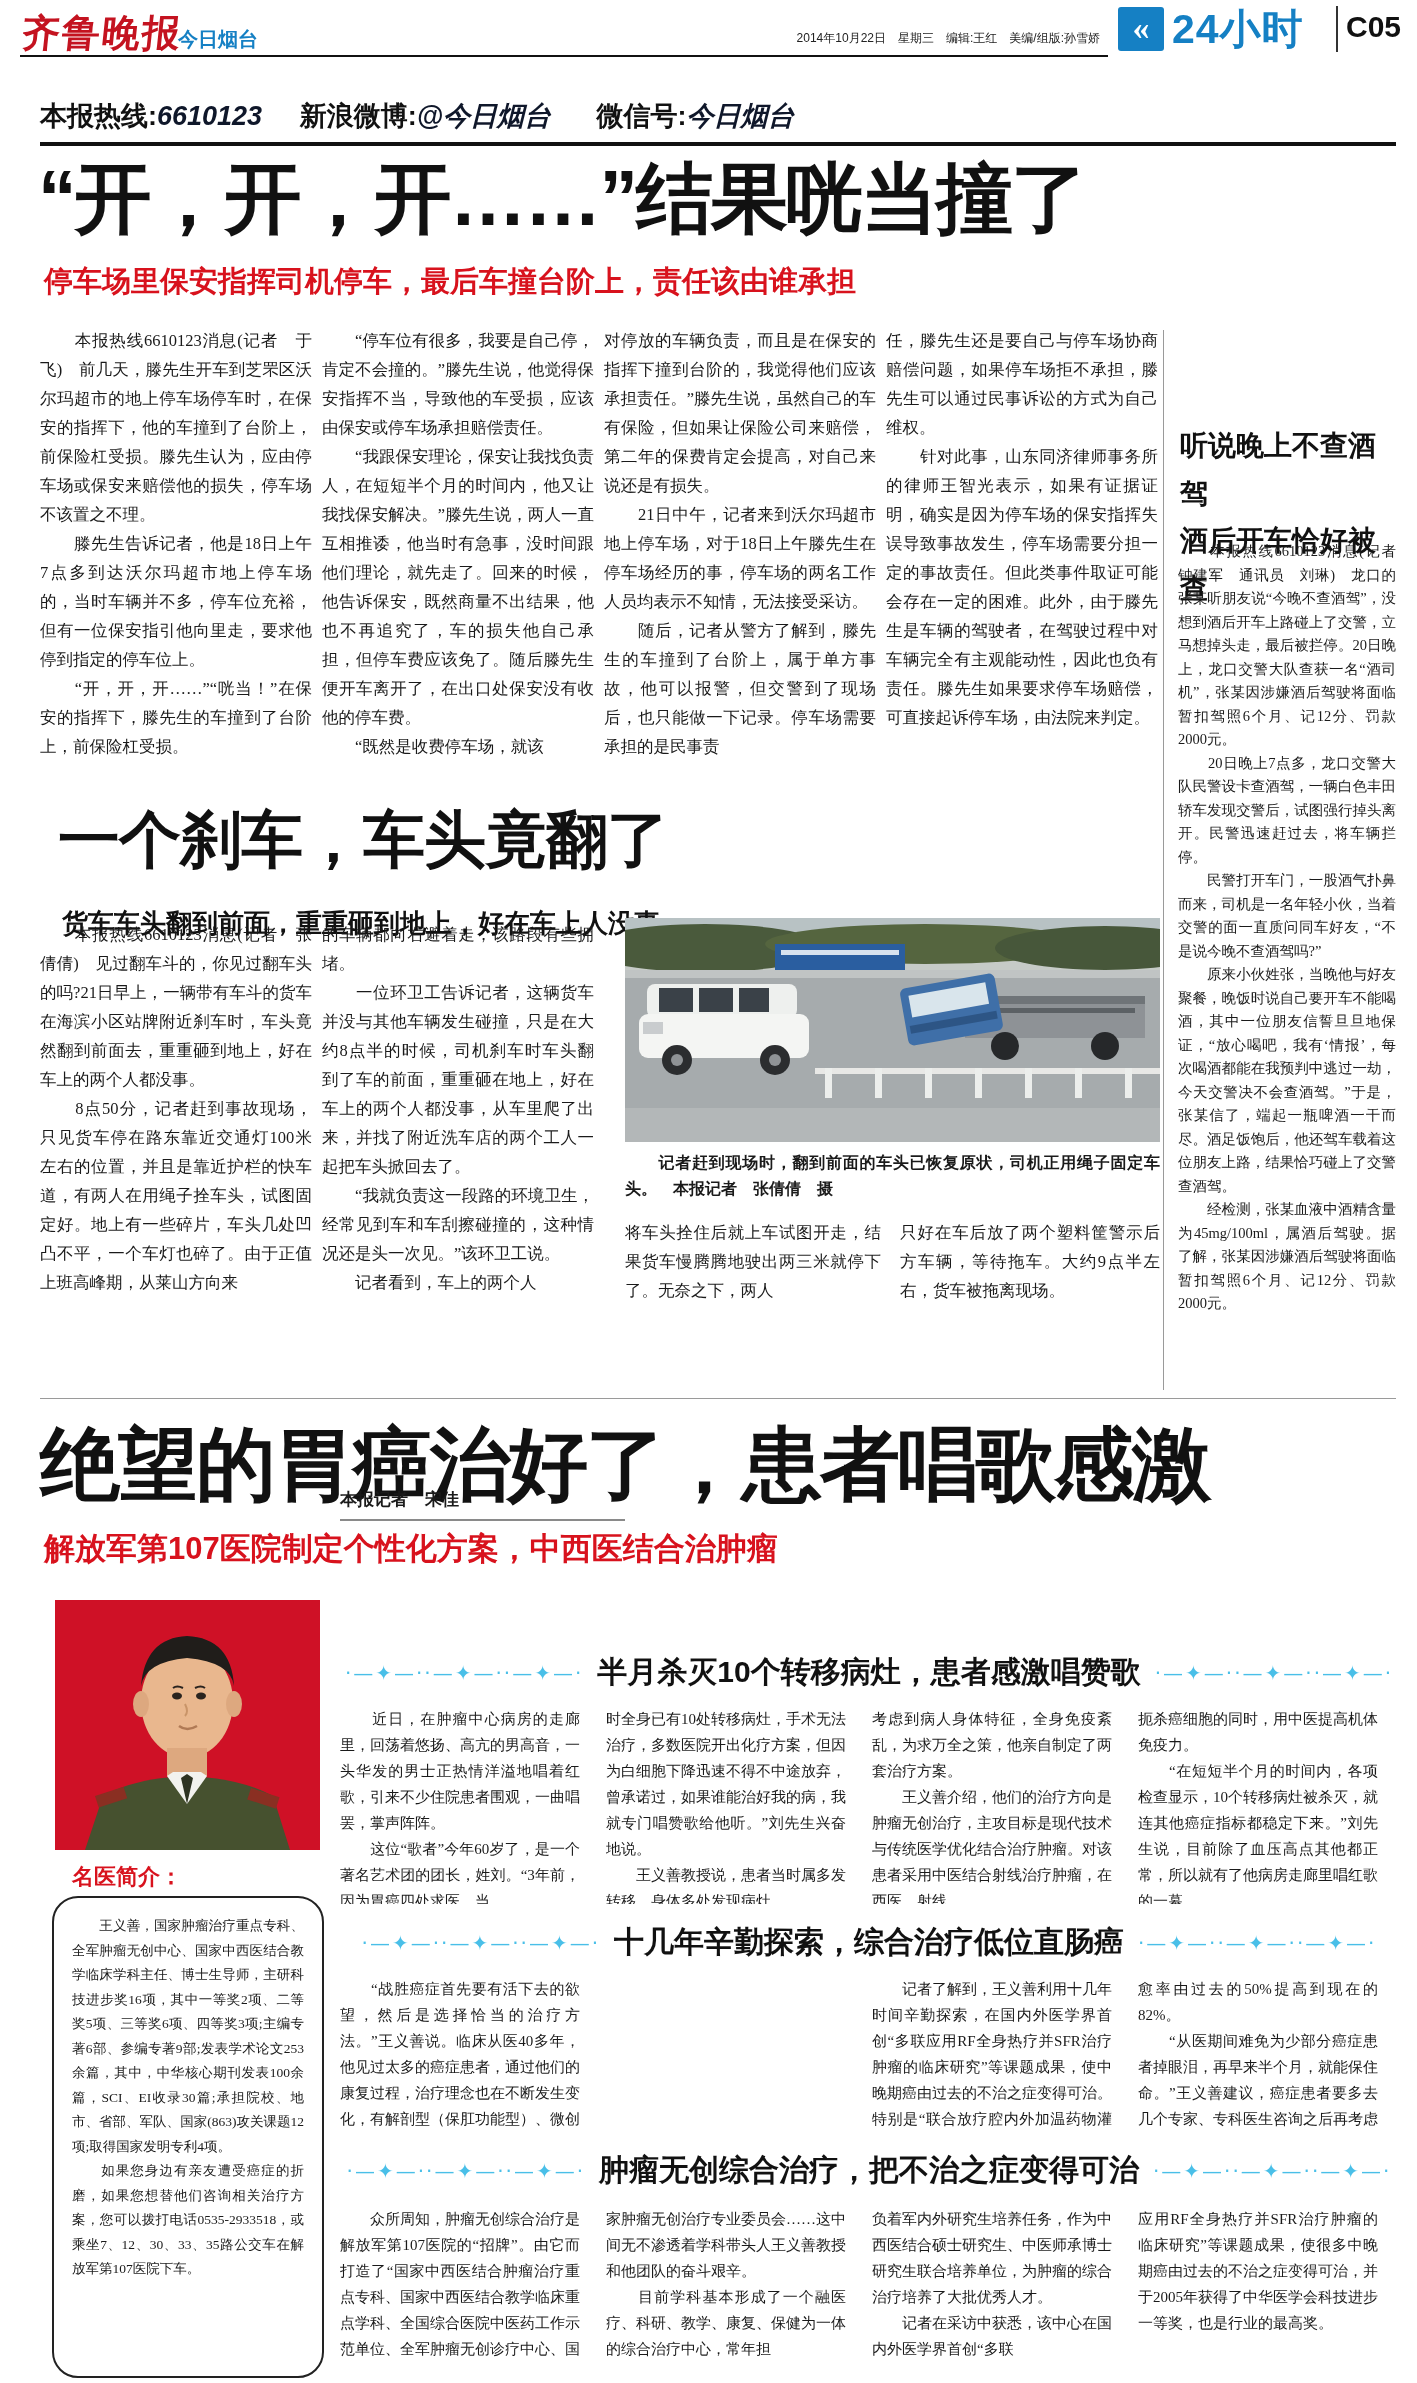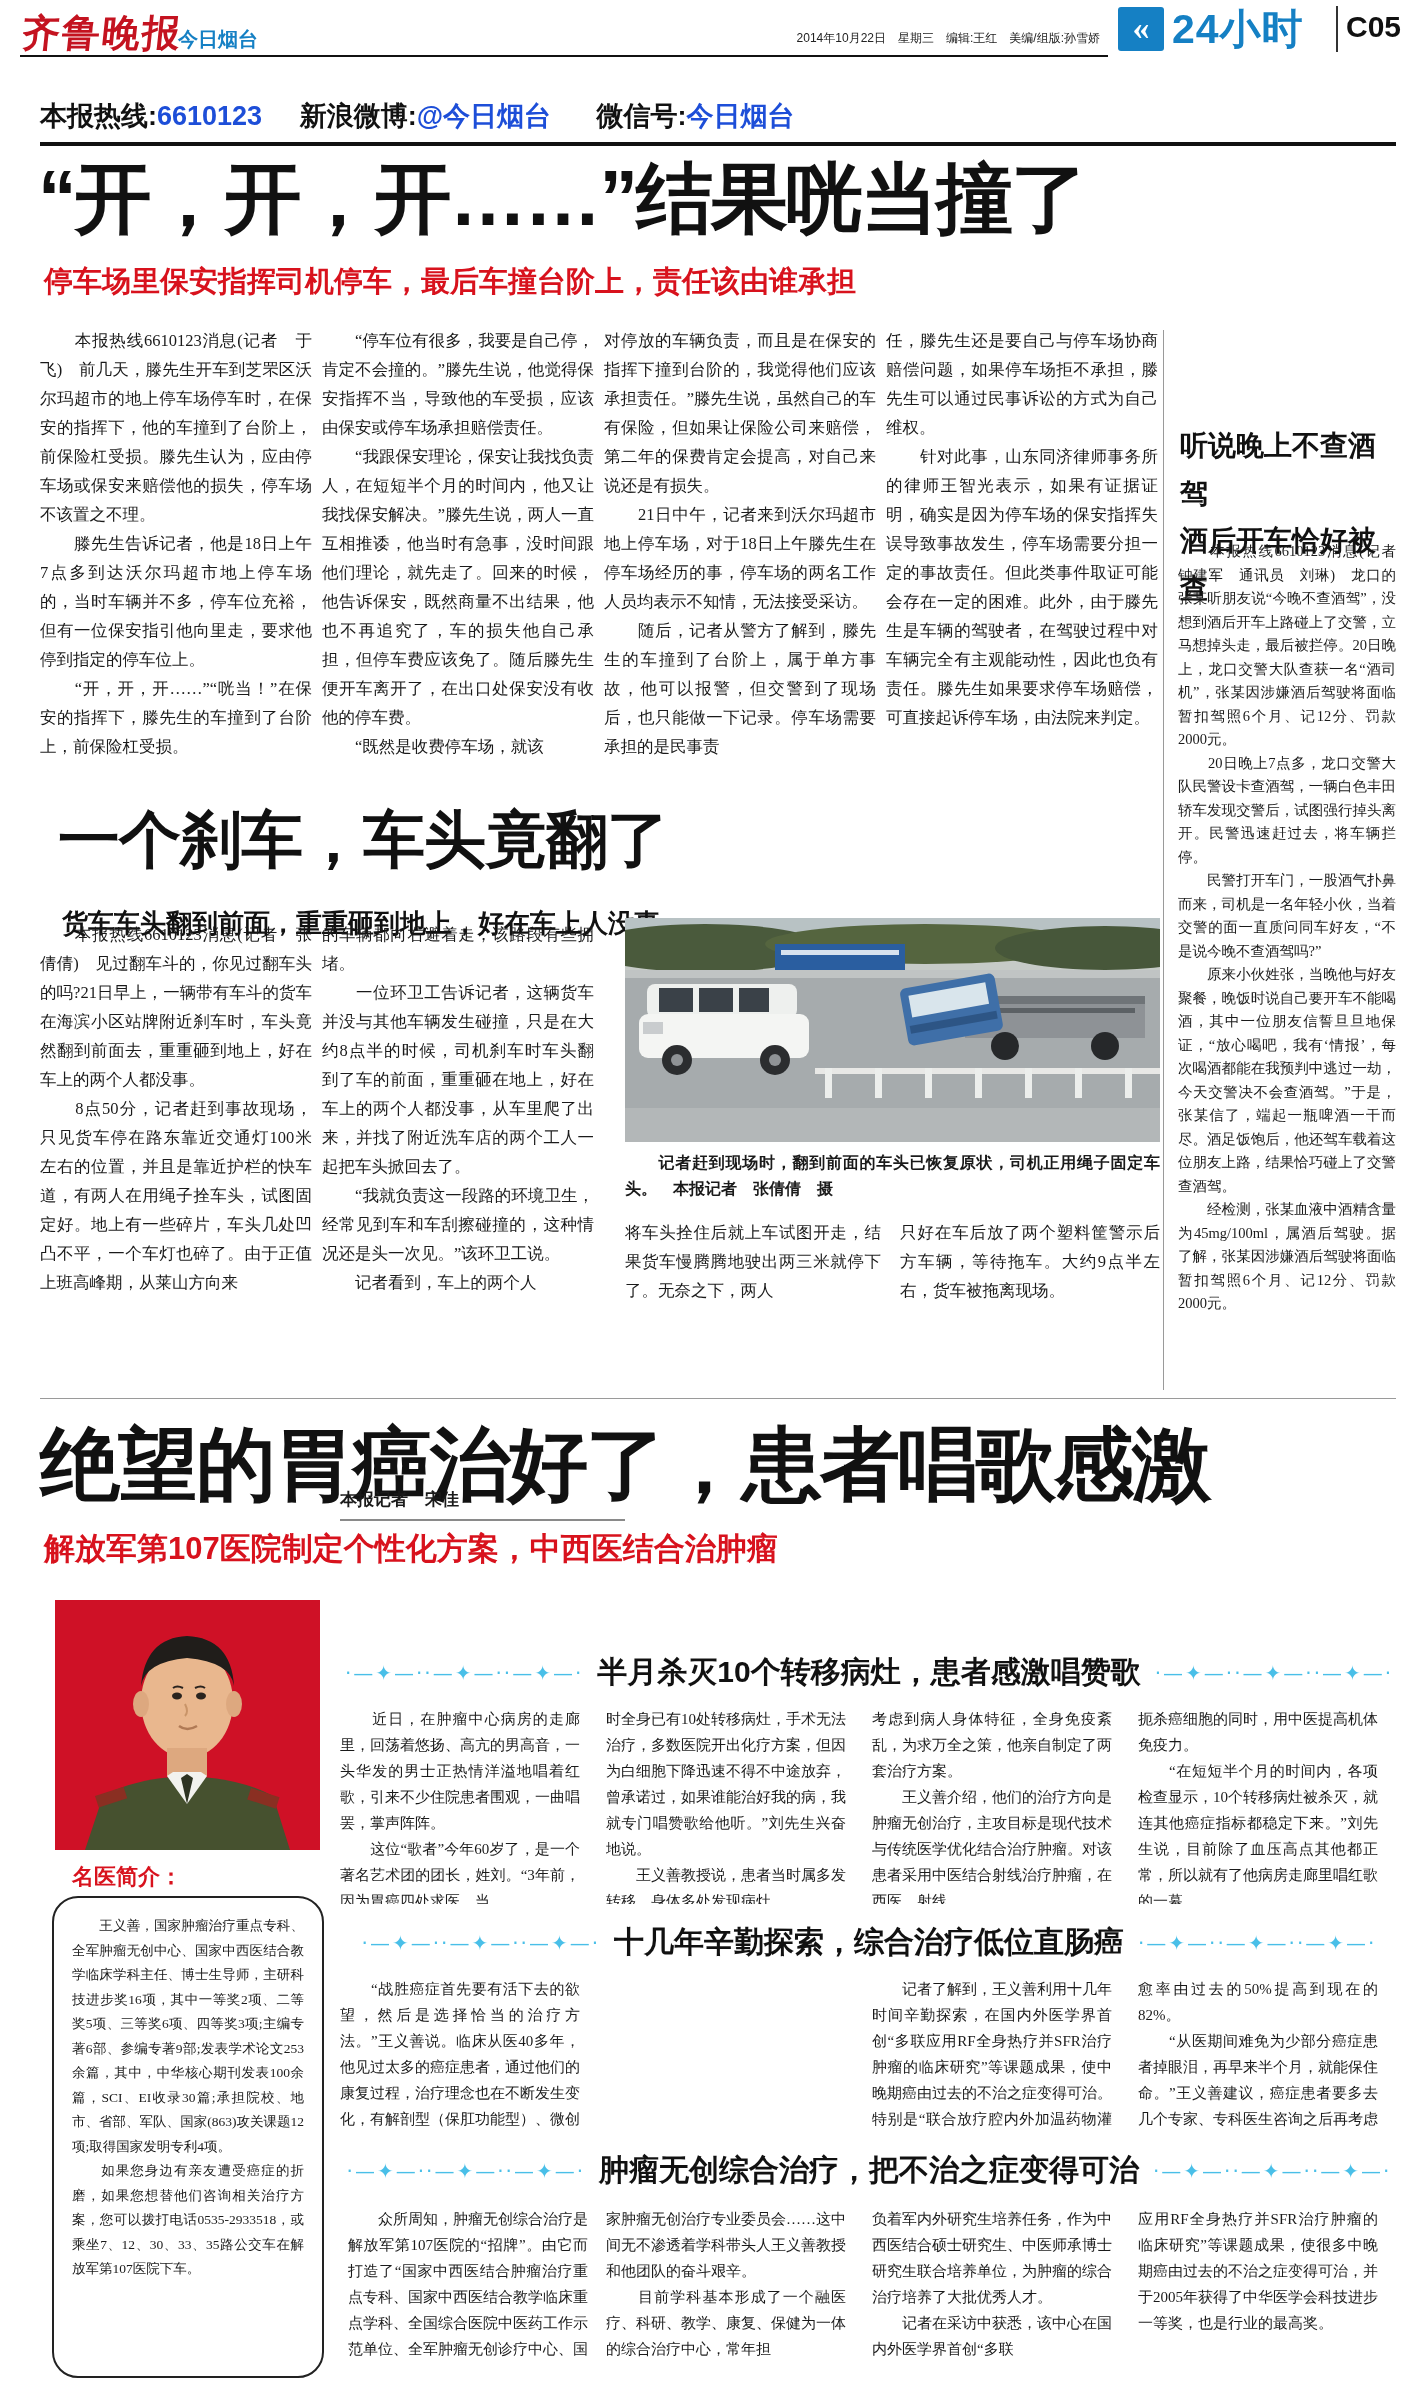--- a/index.html
+++ b/index.html
@@ -14,21 +14,21 @@
   .logo{font-size:38px;font-weight:900;color:#c41320;transform:skewX(-6deg);
         font-family:"Liberation Serif",serif;letter-spacing:2px;}
   .edition{font-size:20px;font-weight:900;color:#1580c4;font-family:"Liberation Sans",sans-serif;}
   .dateline{font-size:12px;color:#222;font-family:"Liberation Sans",sans-serif;}
   .chevbox{width:46px;height:44px;background:#1580c4;color:#fff;font-size:34px;line-height:42px;
            text-align:center;font-weight:900;border-radius:3px;}
   .sect24{font-size:41px;font-weight:900;color:#1580c4;font-family:"Liberation Sans",sans-serif;letter-spacing:1px;}
   .pageno{font-size:30px;font-weight:700;color:#111;font-family:"Liberation Sans",sans-serif;}
   
   .hotline{font-size:27px;font-weight:900;font-family:"Liberation Sans",sans-serif;color:#111;}
-  .hotline .b{color:#1d4ed8;}
+  .hotline .b{color:#0f172a;font-style:italic;}
   
   .headline1{font-size:77px;letter-spacing:-2px;line-height:1.1;white-space:nowrap;}
   .subhead-red{font-size:29px;font-weight:700;color:#d8121d;font-family:"Liberation Sans",sans-serif;}
   .col{font-size:16.5px;line-height:29px;}
   .sidebar-title{font-size:28px;line-height:1.7;white-space:pre-line;}
   .sidecol{font-size:14.5px;line-height:23.5px;}
   
   .headline2{font-size:62px;letter-spacing:-1px;white-space:nowrap;}
   .subhead2{font-size:26px;font-weight:700;color:#111;font-family:"Liberation Sans",sans-serif;margin-top:28px;}
   .caption{font-size:16px;line-height:26px;font-weight:700;}
@@ -212,20 +212,20 @@
   <div class="abs scol prose" style="left:340px;top:1976px;width:240px;height:158px;">　　“战胜癌症首先要有活下去的欲望，然后是选择恰当的治疗方法。”王义善说。临床从医40多年，他见过太多的癌症患者，通过他们的康复过程，治疗理念也在不断发生变化，有解剖型（保肛功能型）、微创介入型、综合治疗型……</div>
   <div class="abs scol prose" style="left:872px;top:1976px;width:240px;height:158px;">　　记者了解到，王义善利用十几年时间辛勤探索，在国内外医学界首创“多联应用RF全身热疗并SFR治疗肿瘤的临床研究”等课题成果，使中晚期癌由过去的不治之症变得可治。特别是“联合放疗腔内外加温药物灌注法”综合治疗低位直肠癌，使治</div>
   <div class="abs scol prose" style="left:1138px;top:1976px;width:240px;height:158px;">愈率由过去的50%提高到现在的82%。
 　　“从医期间难免为少部分癌症患者掉眼泪，再早来半个月，就能保住命。”王义善建议，癌症患者要多去几个专家、专科医生咨询之后再考虑采用何种治疗方法。</div>
 
   <div class="abs secthead" style="left:340px;top:2150px;width:1058px;">
     <span class="deco">·—✦—··—✦—··—✦—·</span>
     <span class="t">肿瘤无创综合治疗，把不治之症变得可治</span>
     <span class="deco">·—✦—··—✦—··—✦—·</span>
   </div>
-  <div class="abs scol prose" style="left:340px;top:2206px;width:240px;height:172px;margin-left:8px;">　　众所周知，肿瘤无创综合治疗是解放军第107医院的“招牌”。由它而打造了“国家中西医结合肿瘤治疗重点专科、国家中西医结合教学临床重点学科、全国综合医院中医药工作示范单位、全军肿瘤无创诊疗中心、国</div>
+  <div class="abs scol prose" style="left:340px;top:2206px;width:240px;height:172px;">　　众所周知，肿瘤无创综合治疗是解放军第107医院的“招牌”。由它而打造了“国家中西医结合肿瘤治疗重点专科、国家中西医结合教学临床重点学科、全国综合医院中医药工作示范单位、全军肿瘤无创诊疗中心、国</div>
   <div class="abs scol prose" style="left:606px;top:2206px;width:240px;height:172px;">家肿瘤无创治疗专业委员会……这中间无不渗透着学科带头人王义善教授和他团队的奋斗艰辛。
 　　目前学科基本形成了一个融医疗、科研、教学、康复、保健为一体的综合治疗中心，常年担</div>
   <div class="abs scol prose" style="left:872px;top:2206px;width:240px;height:172px;">负着军内外研究生培养任务，作为中西医结合硕士研究生、中医师承博士研究生联合培养单位，为肿瘤的综合治疗培养了大批优秀人才。
 　　记者在采访中获悉，该中心在国内外医学界首创“多联</div>
   <div class="abs scol prose" style="left:1138px;top:2206px;width:240px;height:172px;">应用RF全身热疗并SFR治疗肿瘤的临床研究”等课题成果，使很多中晚期癌由过去的不治之症变得可治，并于2005年获得了中华医学会科技进步一等奖，也是行业的最高奖。</div>
 
 </div>
 
 </body></html>

